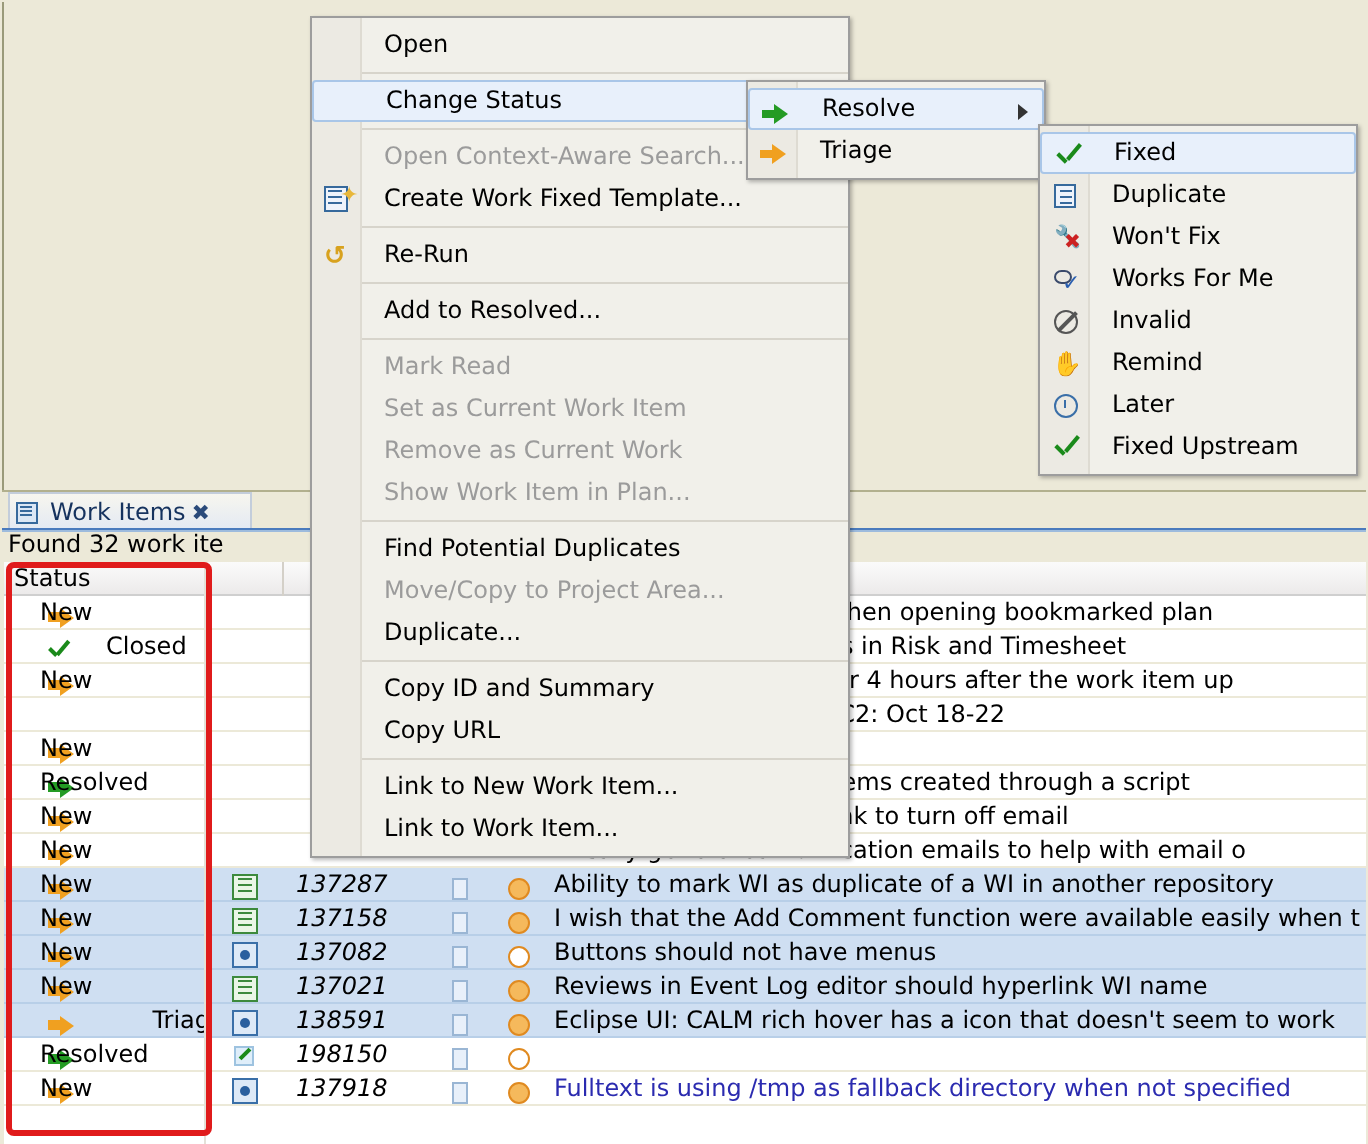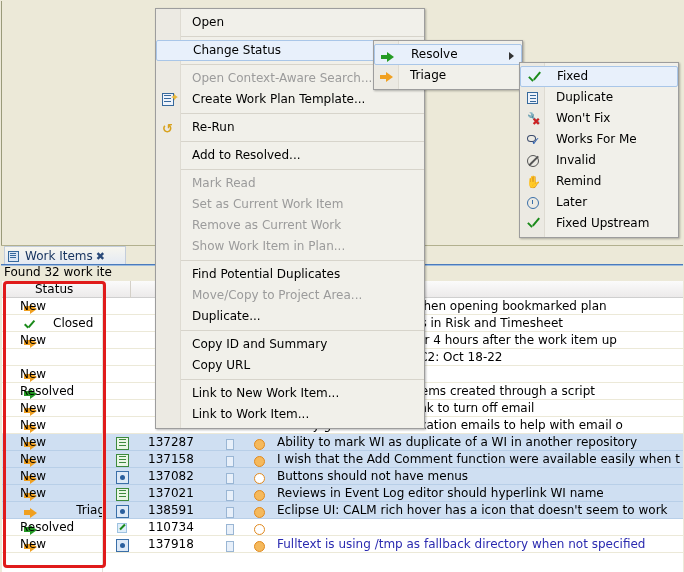--- a/index.html
+++ b/index.html
@@ -26,31 +26,31 @@
   #wi-tab .lbl{font-weight:normal;color:#15325e;}
   #wi-found{position:absolute;left:3px;top:19px;font-size:12px;color:#000;white-space:nowrap;}
   #wi-tabline{position:absolute;left:0;top:18px;width:682px;height:1px;background:#4a7bbd;}
   #wi-tabline2{position:absolute;left:0;top:19px;width:682px;height:1px;background:#9dbbdd;}
 
   
   #tbl{position:absolute;left:1px;top:35px;width:681px;height:291px;background:#fff;overflow:hidden;}
   #thead{position:absolute;left:0;top:0;width:681px;height:16px;
      background:linear-gradient(to bottom,#fbfbfb,#eceaea);border-bottom:1px solid #cfcfcf;}
   .th{position:absolute;top:0;height:32px;line-height:16px;font-size:12px;color:#000;
-     border-right:1px solid #d4d0c8;padding-left:5px;box-sizing:border-box;overflow:hidden;white-space:nowrap;margin-left:28px;}
+     border-right:1px solid #d4d0c8;padding-left:5px;box-sizing:border-box;overflow:hidden;white-space:nowrap;}
   #rows{position:absolute;left:0;top:17px;width:681px;}
   .row{position:relative;height:17px;box-sizing:border-box;border-bottom:1px solid #ece9d8;
        display:block;white-space:nowrap;}
   .row.sel{background:#cfdff2;border-bottom:1px solid #b8cfe8;}
   .row.alt{background:#ffffff;}
   .cell{position:absolute;top:0;height:17px;line-height:17px;font-size:12px;
      overflow:hidden;white-space:nowrap;box-sizing:border-box;}
   .c-status{left:0;width:100px;padding-left:22px;}
   .c-type{left:101px;width:38px;text-align:center;}
-  .c-id{left:140px;width:72px;padding-left:6px;}
+  .c-id{left:140px;width:72px;padding-left:6px;font-style:italic;}
   .c-flag{left:213px;width:30px;text-align:center;}
   .c-pri{left:244px;width:26px;text-align:center;}
   .c-sum{left:271px;width:410px;padding-left:4px;}
   .c-sum.link{color:#2b2bb0;}
 
   .vline{position:absolute;top:0;width:1px;background:#e4e1d8;}
 
   
   .sicon{display:inline-block;width:14px;height:11px;position:relative;vertical-align:middle;margin-right:3px;}
   .arrow-o::before,.arrow-g::before{content:"";position:absolute;left:0;top:2px;width:7px;height:5px;}
@@ -271,21 +271,21 @@
           <div class="cell c-status" style="padding-left: 0px; text-align: right;"><span style="position:absolute;left:22px;top:3px;"><span class="sicon arrow-o"></span></span><span style="position:relative;left:18px;">Triaged</span></div>
           <div class="cell c-type"><span class="ti ti-def"></span></div>
           <div class="cell c-id">138591</div>
           <div class="cell c-flag"><span class="flag"></span></div>
           <div class="cell c-pri"><span class="pri filled"></span></div>
           <div class="cell c-sum">Eclipse UI: CALM rich hover has a icon that doesn't seem to work</div>
         </div>
         <div class="row alt">
           <div class="cell c-status" style="padding-left: 0px;"><span style="position:absolute;left:22px;top:3px;"><span class="sicon arrow-g"></span></span><span style="position:relative;left:18px;">Resolved</span></div>
           <div class="cell c-type"><span class="ti ti-task"></span></div>
-          <div class="cell c-id">110734</div>
+          <div class="cell c-id">198150</div>
           <div class="cell c-flag"><span class="flag"></span></div>
           <div class="cell c-pri"><span class="pri empty"></span></div>
         </div>
         <div class="row alt">
           <div class="cell c-status" style="padding-left: 0px;"><span style="position:absolute;left:22px;top:3px;"><span class="sicon arrow-o"></span></span><span style="position:relative;left:18px;">New</span></div>
           <div class="cell c-type"><span class="ti ti-def"></span></div>
           <div class="cell c-id">137918</div>
           <div class="cell c-flag"><span class="flag"></span></div>
           <div class="cell c-pri"><span class="pri filled"></span></div>
           <div class="cell c-sum link">Fulltext is using /tmp as fallback directory when not specified</div>
@@ -303,21 +303,21 @@
   <div id="ctxmenu-items" style="position:relative;padding:3px 0;">
       <div class="mi"><span>Open</span></div>
       <div class="msep"></div>
       <div class="mi hl"><span>Change Status</span><span class="arrow"></span></div>
       <div class="msep"></div>
       <div class="mi dis"><span>Open Context-Aware Search...</span></div>
       <div class="mi"><span class="mic">
           <span class="ic-template"></span>
           <span class="ic-template2"></span>
           <span class="ic-star">✦</span>
-        </span><span>Create Work Plan Template...</span></div>
+        </span><span>Create Work Fixed Template...</span></div>
       <div class="msep"></div>
       <div class="mi"><span class="mic">
           <span class="ic-rerun">↺</span>
         </span><span>Re-Run</span></div>
       <div class="msep"></div>
       <div class="mi"><span>Add to Resolved...</span></div>
       <div class="msep"></div>
       <div class="mi dis"><span>Mark Read</span></div>
       <div class="mi dis"><span>Set as Current Work Item</span></div>
       <div class="mi dis"><span>Remove as Current Work</span></div>

